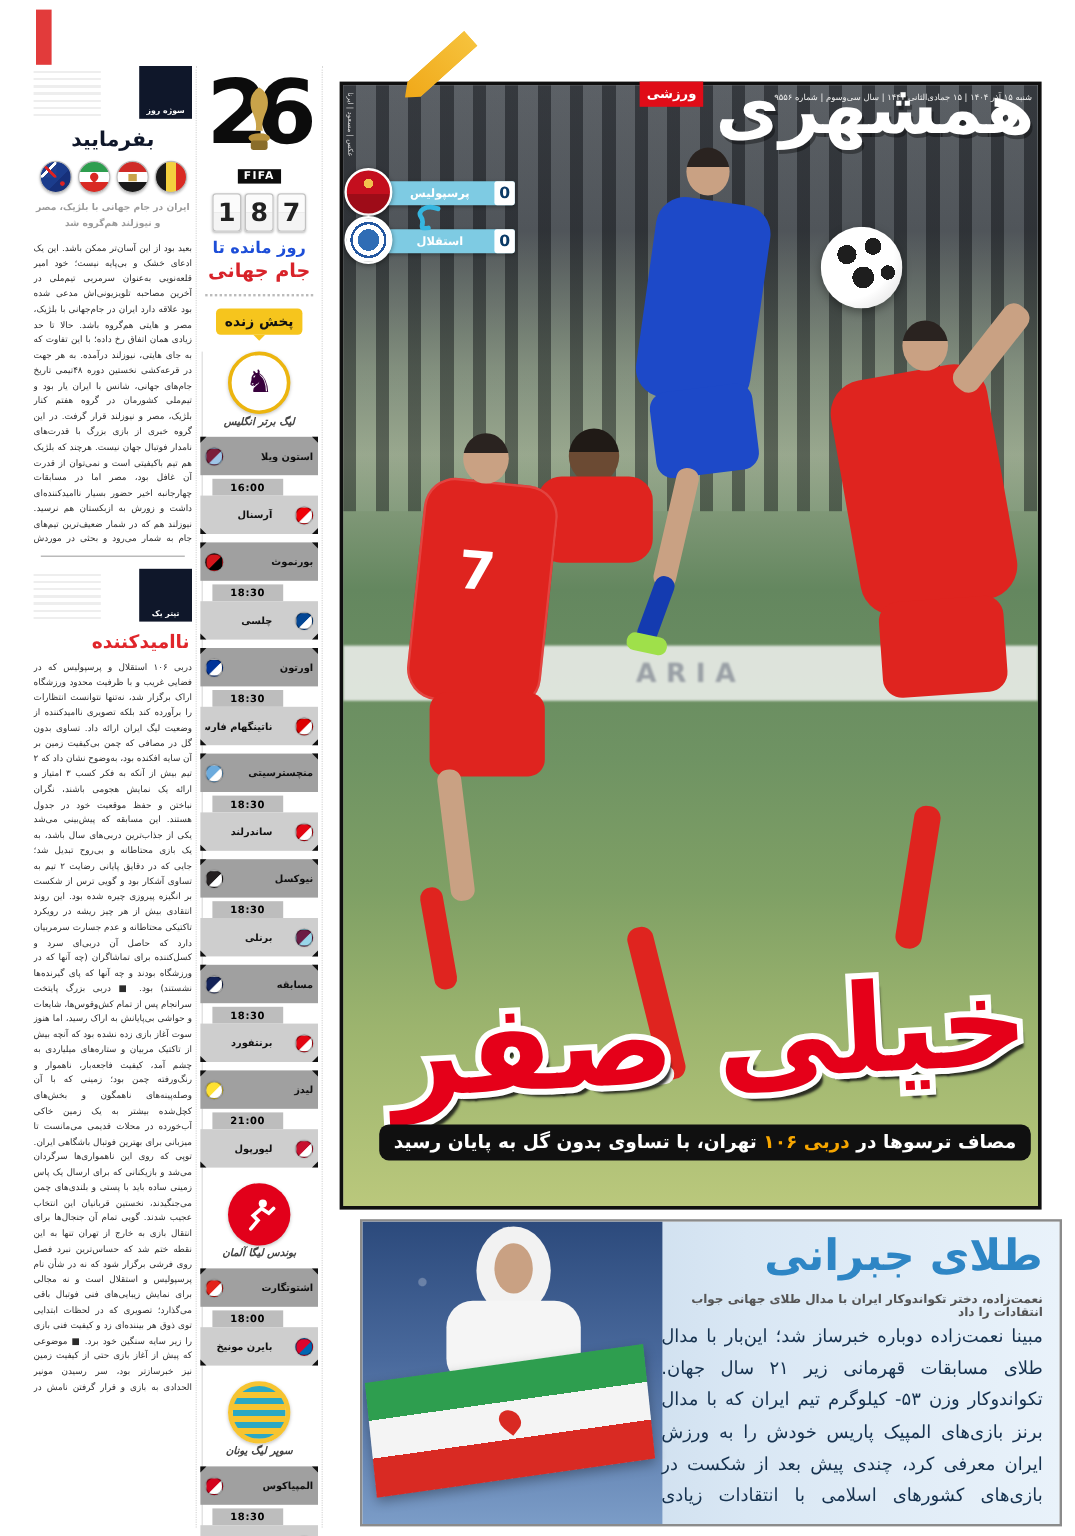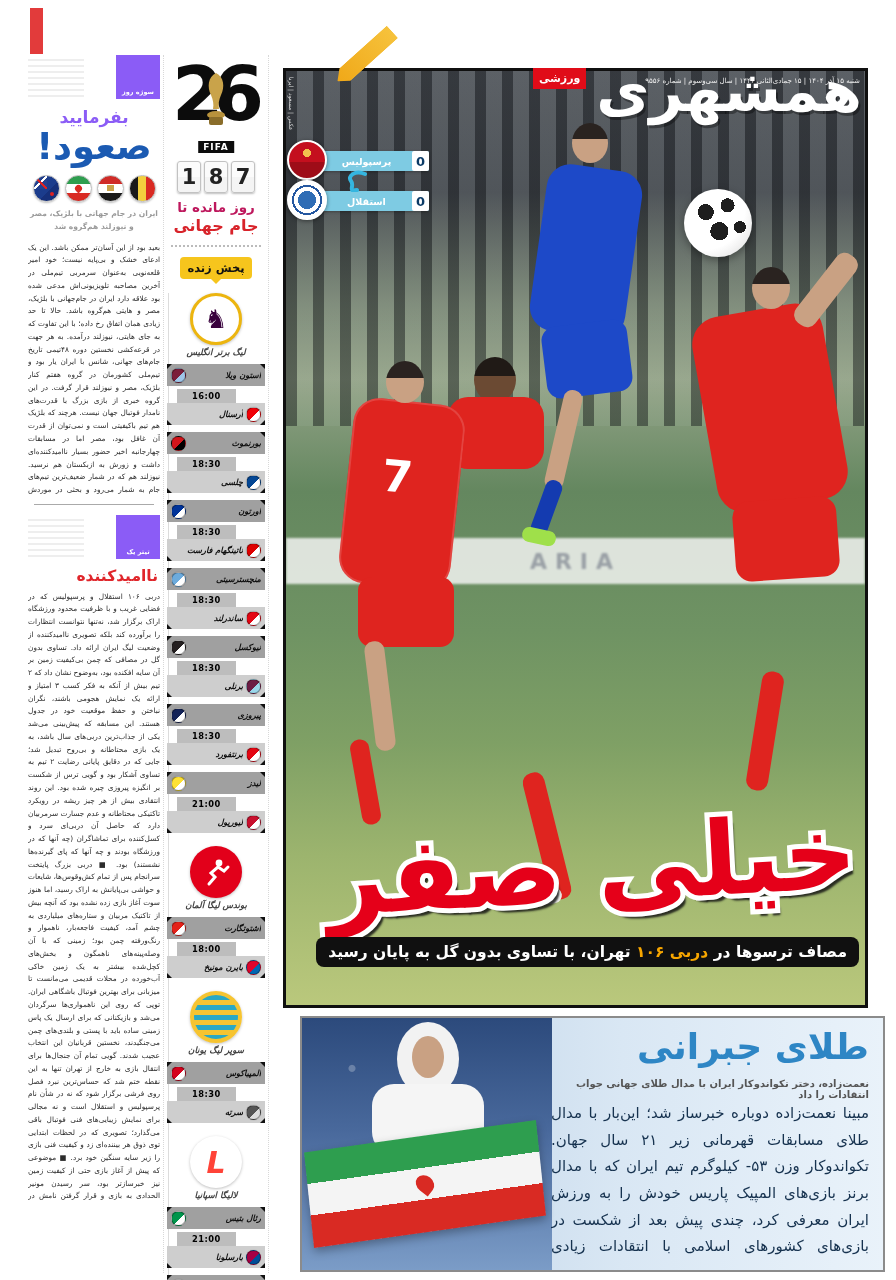--- a/index.html
+++ b/index.html
@@ -5,24 +5,24 @@
   html,body{margin:0;padding:0;background:#e9e9e9;}
   #page{position:relative;width:896px;height:1280px;background:#fff;overflow:hidden;
         font-family:"DejaVu Sans",sans-serif;}
   
   .corner-red{position:absolute;left:30px;top:8px;width:13px;height:46px;background:#e23b3b;}
   
   #leftcol{position:absolute;left:28px;top:55px;width:132px;height:1218px;}
   .kicker-wrap{position:relative;height:46px;margin-bottom:6px;}
   .kicker-lines{position:absolute;left:0;top:4px;width:56px;height:38px;
      background:repeating-linear-gradient(180deg,#eee 0 2px,transparent 2px 6px);}
-  .kicker-box{position:absolute;right:0;top:0;width:44px;height:44px;background:#8b5cf6;
+  .kicker-box{position:absolute;right:0;top:0;width:44px;height:44px;background:#0f172a;
      display:flex;align-items:flex-end;justify-content:center;}
   .kicker-box span{color:#fff;font-size:6.5px;font-weight:700;padding-bottom:3px;}
-  .h-small{font-size:17px;font-weight:900;color:#8b5cf6;text-align:center;direction:rtl;margin:2px 0 0;}
+  .h-small{font-size:17px;font-weight:900;color:#0f172a;text-align:center;direction:rtl;margin:2px 0 0;}
   .h-big{font-size:37px;font-weight:900;color:#1b5ab2;text-align:center;direction:rtl;line-height:1.1;}
   #flags{display:flex;justify-content:center;gap:5px;margin:7px 0 6px;}
   .flag{width:25px;height:25px;border-radius:50%;border:1px solid #bbb;box-shadow:0 1px 2px rgba(0,0,0,.25);overflow:hidden;position:relative;}
   .flag-nz{background:linear-gradient(135deg,#1b3c8c 60%,#16307a 60%);}
   .flag-nz:before{content:"";position:absolute;left:0;top:0;width:13px;height:13px;
      background:linear-gradient(45deg,transparent 44%,#d22 44% 56%,transparent 56%),
                 linear-gradient(-45deg,transparent 44%,#fff 44% 56%,transparent 56%),#23418f;}
   .flag-nz:after{content:"";position:absolute;right:5px;bottom:5px;width:4px;height:4px;background:#d22;border-radius:50%;box-shadow:-3px-?0;}
   .flag-ir{background:linear-gradient(180deg,#2e9e4f 0 33%,#fff 33% 66%,#d92a23 66% 100%);}
   .flag-ir:before{content:"";position:absolute;left:50%;top:50%;width:7px;height:7px;margin:-3.5px 0 0 -3.5px;background:#d92a23;border-radius:50% 50% 50% 0;transform:rotate(-45deg);}
@@ -43,21 +43,21 @@
   .fifa-digit{position:absolute;top:-6px;font-size:74px;font-weight:900;color:#0c0c0c;font-family:"DejaVu Sans",sans-serif;letter-spacing:-4px;}
   .fifa-digit.d2{left:-2px;}
   .fifa-digit.d6{right:-2px;}
   .fifa-trophy{position:absolute;left:50%;top:14px;transform:translateX(-50%);z-index:2;}
   .fifa-tag{position:absolute;left:50%;bottom:-4px;transform:translateX(-50%);background:#0c0c0c;color:#fff;
      font-size:9px;font-weight:700;padding:1px 5px;letter-spacing:1px;z-index:3;}
   #flip{display:flex;justify-content:center;gap:3px;margin:12px 0 6px;}
   .flip-card{width:22px;height:30px;background:linear-gradient(180deg,#fbfbfb 0 49%,#ececec 49% 51%,#f4f4f4 51% 100%);
      border:1px solid #c2c2c2;border-radius:3px;display:flex;align-items:center;justify-content:center;
      font-size:21px;font-weight:900;color:#222;box-shadow:0 1px 2px rgba(0,0,0,.25);}
-  .cd-line1{font-size:13.5px;font-weight:900;color:#be185d;direction:rtl;}
+  .cd-line1{font-size:13.5px;font-weight:900;color:#1d4ed8;direction:rtl;}
   .cd-line2{font-size:16px;font-weight:900;color:#d8232a;direction:rtl;margin-top:1px;}
   .dotted-sep{border:none;border-top:2px dotted #bbb;margin:10px 4px;}
   #live-badge{width:72px;margin:4px auto 14px;background:#f6c51d;border-radius:4px;position:relative;
      text-align:center;font-size:11.5px;font-weight:900;color:#111;padding:4px 0;direction:rtl;}
   #live-badge:after{content:"";position:absolute;left:50%;bottom:-5px;margin-left:-5px;
      border-left:5px solid transparent;border-right:5px solid transparent;border-top:5px solid #f6c51d;}
   #listings{position:relative;}
   #listings:before{content:"";position:absolute;left:1px;top:0;bottom:0;width:1px;background:#dcdcdc;}
   .league{margin-bottom:13px;position:relative;}
   .league-logo{width:52px;height:52px;border-radius:50%;margin:0 auto 2px;display:flex;align-items:center;justify-content:center;
@@ -67,21 +67,21 @@
   .lg-greece{background:repeating-linear-gradient(180deg,#2aa8c4 0 5px,#f6c431 5px 10px);border:4px solid #f6c431;box-sizing:border-box;}
   .lg-laliga{background:#fff;color:#ff4338;font-size:30px;font-weight:900;font-style:italic;}
   .lg-ligue1{background:#f5c51a;color:#111;flex-direction:column;font-weight:900;}
   .lg-ligue1 .big1{font-size:22px;font-style:italic;line-height:1;}
   .lg-ligue1 .lbl{font-size:5.5px;letter-spacing:.5px;}
   .league-name{text-align:center;font-size:8.6px;font-weight:700;color:#444;direction:rtl;margin-bottom:7px;font-style:italic;}
   .fixture{position:relative;margin-bottom:7px;}
   .fixture:before,.fixture:after{content:"";position:absolute;top:0;z-index:2;}
   .fixture:before{left:0;border-top:5px solid #111;border-right:5px solid transparent;}
   .fixture:after{right:0;border-top:5px solid #111;border-left:5px solid transparent;}
-  .bar{height:22px;display:flex;align-items:center;gap:3px;padding:0 4px;position:relative;font-style:italic;}
+  .bar{height:32px;display:flex;align-items:center;gap:19px;padding:0 4px;position:relative;}
   .bar.home{background:#a0a0a0;}
   .bar.away{background:#cecece;}
   .bar.away:before{content:"";position:absolute;left:0;bottom:0;border-bottom:5px solid #111;border-right:5px solid transparent;}
   .bar.away:after{content:"";position:absolute;right:0;bottom:0;border-bottom:5px solid #111;border-left:5px solid transparent;}
   .club-name{flex:1;font-size:8.2px;font-weight:700;color:#101010;direction:rtl;text-align:right;white-space:nowrap;overflow:hidden;}
   .club-dot{width:13px;height:13px;border-radius:50%;border:1px solid rgba(0,0,0,.35);flex:0 0 auto;box-shadow:0 0 1px rgba(0,0,0,.4);}
   .time-row{width:60%;margin:3px auto 0 10px;height:14px;background:#bdbdbd;display:flex;align-items:center;justify-content:center;
      font-size:8.3px;font-weight:700;color:#000;letter-spacing:.5px;}
   
   #photo{position:absolute;left:283px;top:68px;width:585px;height:940px;border:3px solid #101010;box-sizing:border-box;overflow:hidden;
@@ -160,21 +160,20 @@
   <div class="corner-red"></div>
 
   <div id="leftcol">
     <div class="kicker-wrap">
       <div class="kicker-lines"></div>
       <div class="kicker-box">
         <span>سوژه روز</span>
       </div>
     </div>
     <div class="h-small">بفرمایید</div>
-    <div class="h-big">صعود!</div>
     <div id="flags">
         <span class="flag flag-nz"></span>
         <span class="flag flag-ir"></span>
         <span class="flag flag-eg"></span>
         <span class="flag flag-be"></span>
       </div>
     <div class="standfirst">ایران در جام جهانی با بلژیک، مصر و نیوزلند هم‌گروه شد</div>
     <div class="bodytext" id="body-top">بعید بود از این آسان‌تر ممکن باشد. این یک ادعای خشک و بی‌پایه نیست؛ خود امیر قلعه‌نویی به‌عنوان سرمربی تیم‌ملی در آخرین مصاحبه تلویزیونی‌اش مدعی شده بود علاقه دارد ایران در جام‌جهانی با بلژیک، مصر و هایتی هم‌گروه باشد. حالا تا حد زیادی همان اتفاق رخ داده؛ با این تفاوت که به جای هایتی، نیوزلند درآمده. به هر جهت در قرعه‌کشی نخستین دوره ۴۸تیمی تاریخ جام‌های جهانی، شانس با ایران یار بود و تیم‌ملی کشورمان در گروه هفتم کنار بلژیک، مصر و نیوزلند قرار گرفت. در این گروه خبری از بازی بزرگ با قدرت‌های نامدار فوتبال جهان نیست. هرچند که بلژیک هم تیم باکیفیتی است و نمی‌توان از قدرت آن غافل بود، مصر اما در مسابقات چهارجانبه اخیر حضور بسیار ناامیدکننده‌ای داشت و زورش به ازبکستان هم نرسید. نیوزلند هم که در شمار ضعیف‌ترین تیم‌های جام به شمار می‌رود و بحثی در موردش باقی نیست. قلعه‌نویی پیش از قرعه‌کشی قول کسب حداقل ۴ امتیاز را داده بود و حالا به نظر می‌رسد شرایط برای وفای او به عهدش از هر نظر فراهم شده است. دست‌کم یک بازی تیم‌ملی در آمریکا خواهد بود و شاید هر سه بازی ملی‌پوشان در همان کشور انجام شود.</div>
     <hr class="col-divider">
     <div class="kicker-wrap">
@@ -267,21 +266,21 @@
             </div>
             <div class="time-row">18:30</div>
             <div class="bar away">
               <span class="club-name">برنلی</span>
               <span class="club-dot" style="background: linear-gradient(135deg, rgb(108, 29, 69) 55%, rgb(153, 214, 234) 55%);"></span>
             </div>
           </div>
           <div class="fixture">
             <div class="bar home">
               <span class="club-dot" style="background: linear-gradient(135deg, rgb(19, 34, 87) 55%, rgb(255, 255, 255) 55%);"></span>
-              <span class="club-name">پیروزی</span>
+              <span class="club-name">مسابقه</span>
             </div>
             <div class="time-row">18:30</div>
             <div class="bar away">
               <span class="club-name">برنتفورد</span>
               <span class="club-dot" style="background: linear-gradient(135deg, rgb(227, 6, 19) 55%, rgb(255, 255, 255) 55%);"></span>
             </div>
           </div>
           <div class="fixture">
             <div class="bar home">
               <span class="club-dot" style="background: linear-gradient(135deg, rgb(254, 225, 51) 55%, rgb(255, 255, 255) 55%);"></span>

